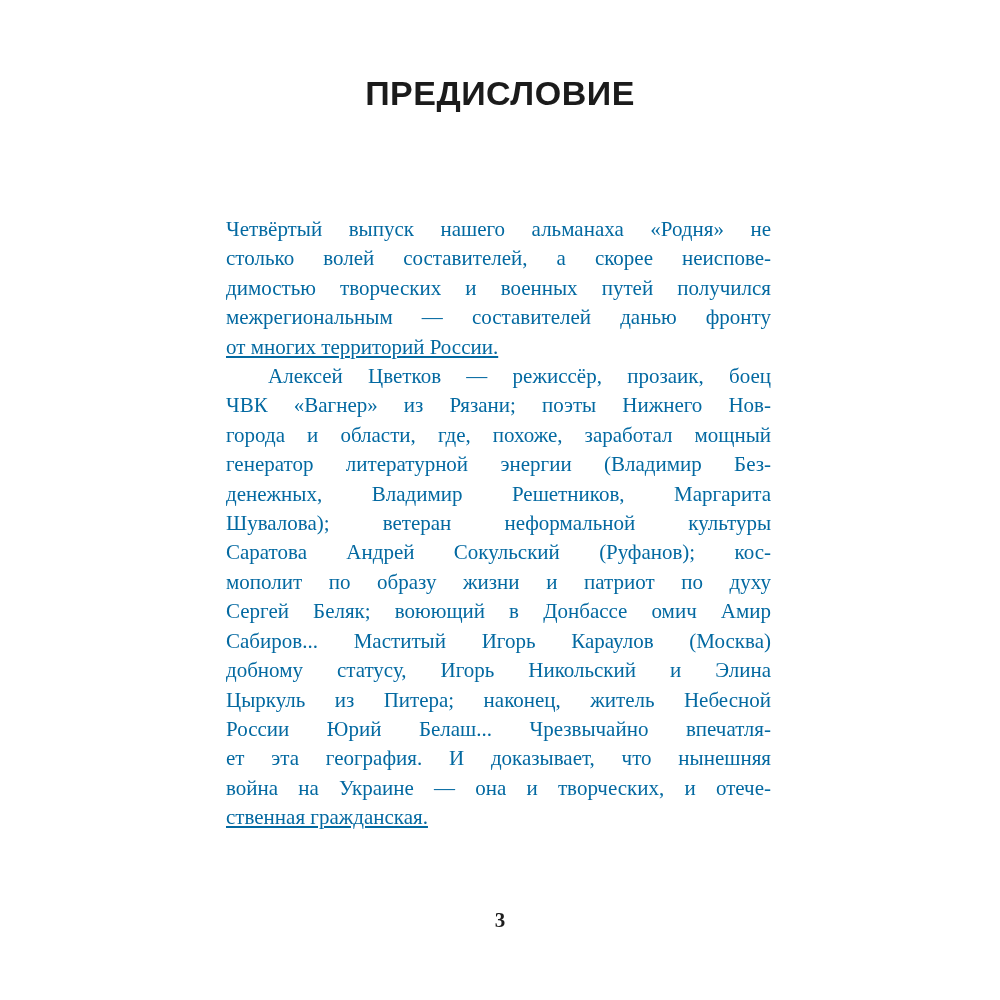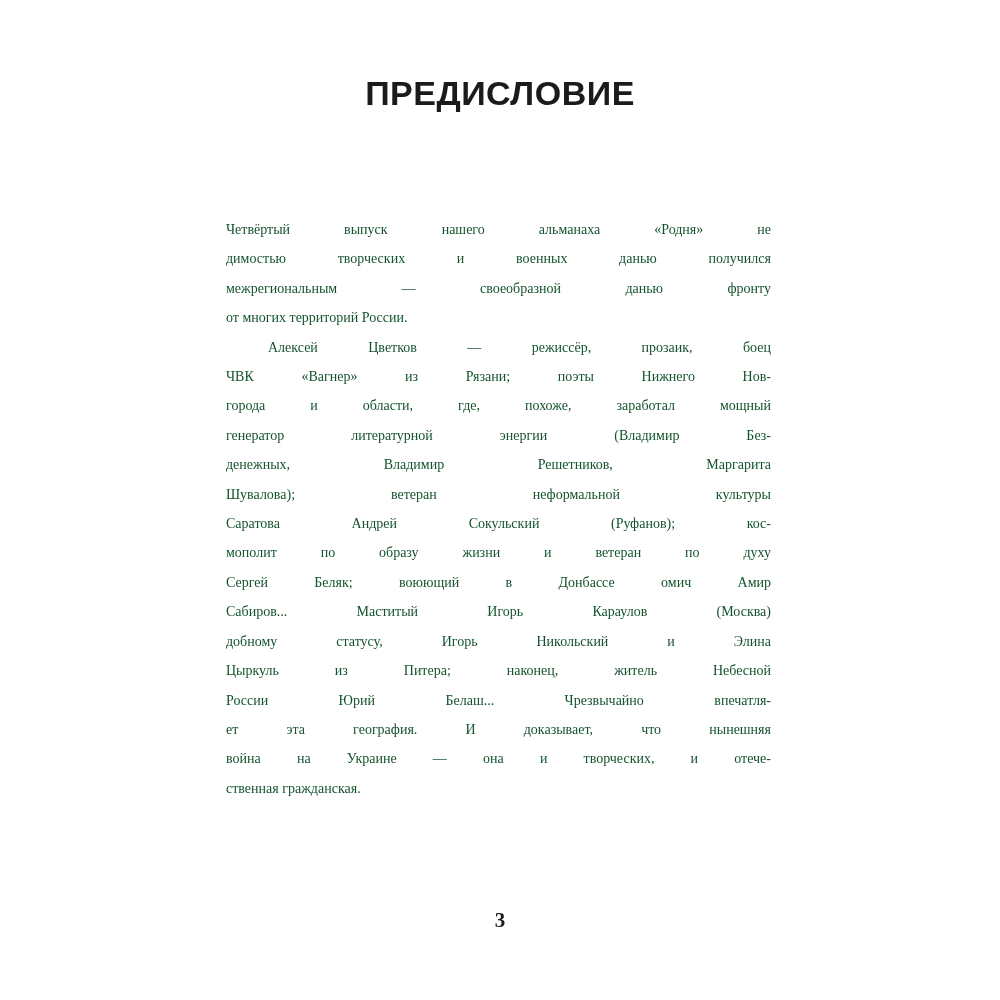--- a/index.html
+++ b/index.html
@@ -26,38 +26,39 @@
     font-size: 34px;
     letter-spacing: 0.5px;
     color: #1b1b1b;
   }
   .body-text {
     position: absolute;
     left: 226px;
     top: 215px;
     width: 545px;
     font-family: "Liberation Serif", "DejaVu Serif", serif;
-    font-size: 14px;
+    font-size: 21px;
     line-height: 29.4px;
-    color: #14532d;
+    color: #0369a1;
   }
   .paragraph {
     margin: 0;
     padding: 0;
   }
   .line {
     text-align: justify;
     text-align-last: justify;
     white-space: normal;
   }
   .line.first-indent {
     text-indent: 42px;
   }
   .line.last {
     text-align-last: left;
+    text-decoration: underline;
   }
   .page-number {
     position: absolute;
     top: 908px;
     left: 0;
     right: 0;
     text-align: center;
     font-family: "Liberation Serif", "DejaVu Serif", serif;
     font-weight: bold;
     font-size: 21px;
@@ -68,34 +69,35 @@
 <body>
 
 <div class="page">
 
   <h1 class="title">ПРЕДИСЛОВИЕ</h1>
 
   <div class="body-text">
 
     <div class="paragraph">
       <div class="line">Четвёртый выпуск нашего альманаха «Родня» не</div>
-      <div class="line">димостью творческих и военных данью получился</div>
-      <div class="line">межрегиональным — своеобразной данью фронту</div>
+      <div class="line">столько волей составителей, а скорее неиспове-</div>
+      <div class="line">димостью творческих и военных путей получился</div>
+      <div class="line">межрегиональным — составителей данью фронту</div>
       <div class="line last">от многих территорий России.</div>
     </div>
 
     <div class="paragraph">
       <div class="line first-indent">Алексей Цветков — режиссёр, прозаик, боец</div>
       <div class="line">ЧВК «Вагнер» из Рязани; поэты Нижнего Нов-</div>
       <div class="line">города и области, где, похоже, заработал мощный</div>
       <div class="line">генератор литературной энергии (Владимир Без-</div>
       <div class="line">денежных, Владимир Решетников, Маргарита</div>
       <div class="line">Шувалова); ветеран неформальной культуры</div>
       <div class="line">Саратова Андрей Сокульский (Руфанов); кос-</div>
-      <div class="line">мополит по образу жизни и ветеран по духу</div>
+      <div class="line">мополит по образу жизни и патриот по духу</div>
       <div class="line">Сергей Беляк; воюющий в Донбассе омич Амир</div>
       <div class="line">Сабиров... Маститый Игорь Караулов (Москва)</div>
       <div class="line">добному статусу, Игорь Никольский и Элина</div>
       <div class="line">Цыркуль из Питера; наконец, житель Небесной</div>
       <div class="line">России Юрий Белаш... Чрезвычайно впечатля-</div>
       <div class="line">ет эта география. И доказывает, что нынешняя</div>
       <div class="line">война на Украине — она и творческих, и отече-</div>
       <div class="line last">ственная гражданская.</div>
     </div>
 

